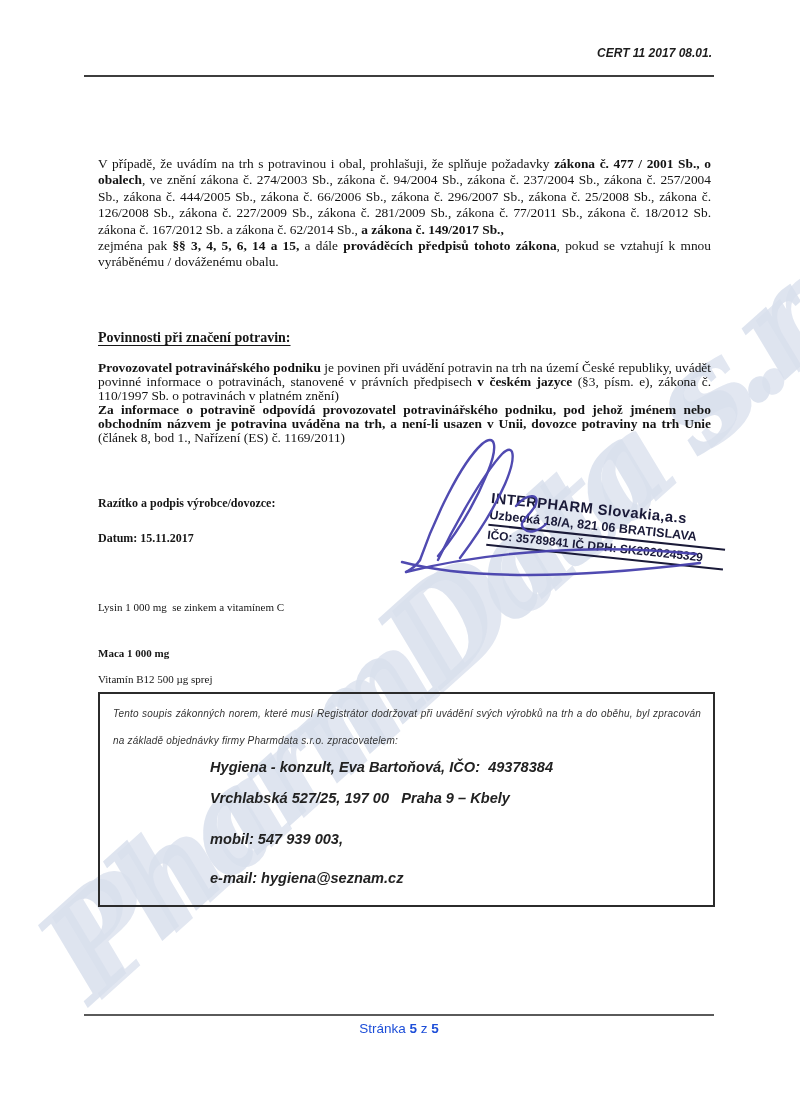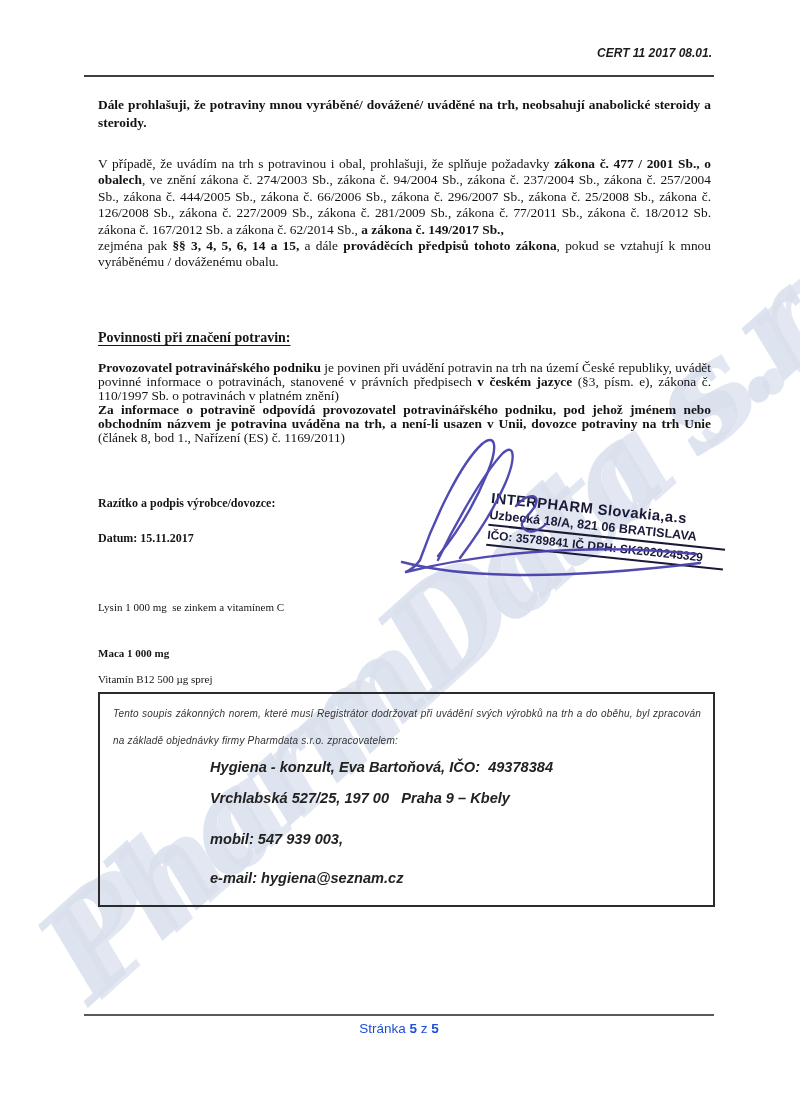--- a/index.html
+++ b/index.html
@@ -55,21 +55,20 @@
 <div class="page">
 
   <svg class="wm" width="800" height="1100" viewBox="0 0 800 1100" aria-hidden="true">
     <text x="104" y="998" transform="rotate(-42 104 998)" font-family="DejaVu Serif, serif" font-style="italic" font-weight="bold" font-size="130" letter-spacing="-5" fill="#e2e7f1">PharmData s.r.o.</text>
     <text x="90" y="1006" transform="rotate(-42 90 1006)" font-family="DejaVu Serif, serif" font-style="italic" font-weight="bold" font-size="130" letter-spacing="-5" fill="#d8dfec" fill-opacity="0.85">PharmData s.r.o.</text>
   </svg>
 
   <div class="abs doc-code">CERT 11 2017 08.01.</div>
   <div class="abs header-rule"></div>
 
-  <div class="abs para p1">Dále prohlašuji, že potraviny mnou vyráběné/ dovážené/ uváděné na trh, neobsahují anabolické steroidy a steroidy.</div>
 
   <div class="abs para p2"><span>V případě, že uvádím na trh s potravinou i obal, prohlašuji, že splňuje požadavky </span><span class="b">zákona č. 477 / 2001 Sb., o obalech</span><span>, ve znění zákona č. 274/2003 Sb., zákona č. 94/2004 Sb., zákona č. 237/2004 Sb., zákona č. 257/2004 Sb., zákona č. 444/2005 Sb., zákona č. 66/2006 Sb., zákona č. 296/2007 Sb., zákona č. 25/2008 Sb., zákona č. 126/2008 Sb., zákona č. 227/2009 Sb., zákona č. 281/2009 Sb., zákona č. 77/2011 Sb., zákona č. 18/2012 Sb. zákona č. 167/2012 Sb. a zákona č. 62/2014 Sb., </span><span class="b">a zákona č. 149/2017 Sb.,</span><br><span>zejména pak </span><span class="b">§§ 3, 4, 5, 6, 14 a 15,</span><span> a dále </span><span class="b">prováděcích předpisů tohoto zákona</span><span>, pokud se vztahují k mnou vyráběnému / dováženému obalu.</span></div>
 
   <div class="abs sec-head">Povinnosti při značení potravin:</div>
 
   <div class="abs para p3"><span class="b">Provozovatel potravinářského podniku</span><span> je povinen při uvádění potravin na trh na území České republiky, uvádět povinné informace o potravinách, stanovené v právních předpisech </span><span class="b">v českém jazyce</span><span> (§3, písm. e), zákona č. 110/1997 Sb. o potravinách v platném znění)</span><br><span class="b">Za informace o potravině odpovídá provozovatel potravinářského podniku, pod jehož jménem nebo obchodním názvem je potravina uváděna na trh, a není-li usazen v Unii, dovozce potraviny na trh Unie</span><span> (článek 8, bod 1., Nařízení (ES) č. 1169/2011)</span></div>
 
   <div class="abs label l-razitko">Razítko a podpis výrobce/dovozce:</div>
   <div class="abs label l-datum">Datum: 15.11.2017</div>
 

